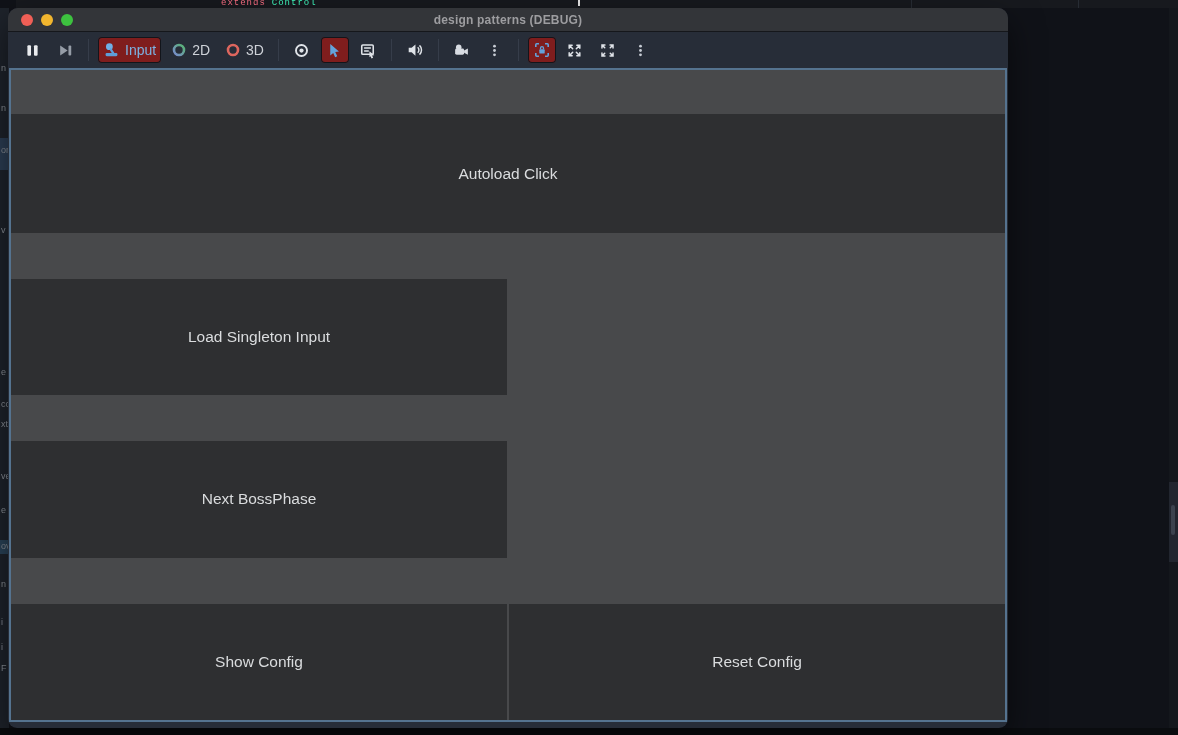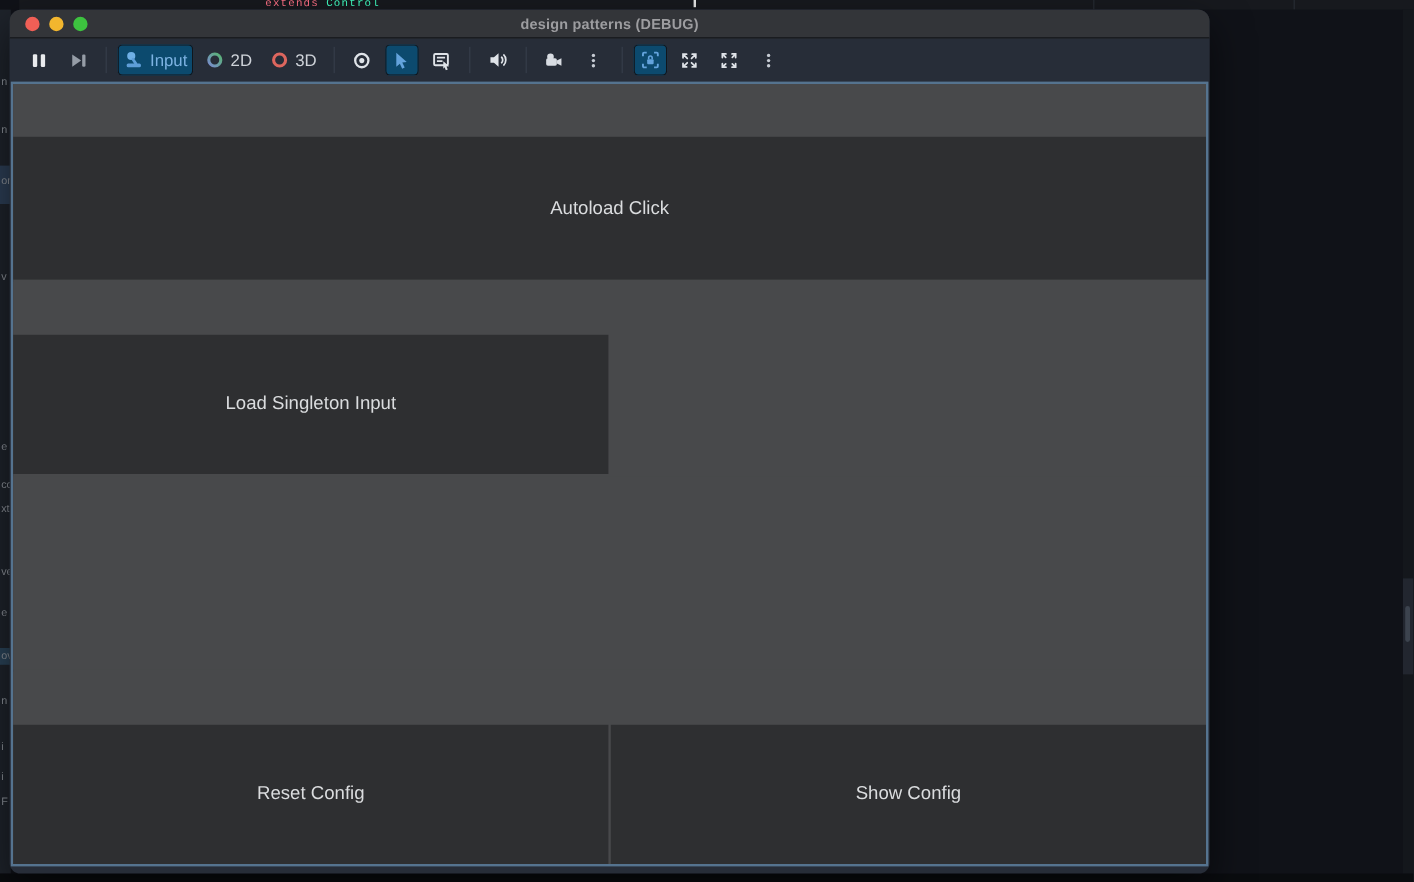--- a/index.html
+++ b/index.html
@@ -44,21 +44,21 @@
   .light.red    { background:var(--tl-red,#f05f56); }
   .light.yellow { background:var(--tl-yellow,#f2b62e); }
   .light.green  { background:var(--tl-green,#3dc23f); }
   .win-title { font-size:12px; font-weight:bold; color:#9d9da0; letter-spacing:.2px; }
 
   
   #toolbar { flex:none; height:36px; display:flex; align-items:center;
              padding:0 10px; gap:5px; background:var(--toolbar-bg,#272d38); }
   .tb-btn { height:26px; min-width:28px; padding:0 5px; border-radius:4px;
             display:flex; align-items:center; justify-content:center; gap:5px; }
-  .tb-btn.pressed { background:#0c4a6e; box-shadow:inset 0 0 0 1px #12151b; }
+  .tb-btn.pressed { background:#7f1d1d; box-shadow:inset 0 0 0 1px #12151b; }
   .tb-label { font-size:14px; color:#ced2d8; }
   .tb-btn.pressed .tb-label.accent { color:#7cb2e2; }
   .tb-sep { width:1px; height:22px; background:#363d4a; margin:0 4px; flex:none; }
   .tb-btn svg { display:block; }
 
   
   #viewport { flex:1; min-height:0; margin:0 1px 6px 1px;
               border:2px solid var(--viewport-border,#55738f);
               background:var(--game-bg,#2e2f31);
               display:flex; flex-direction:column; }
@@ -264,26 +264,29 @@
         </div>
       </div>
 
       <div class="btn-row">
         <div class="game-btn">
           <span>Load Singleton Input</span>
         </div>
       </div>
 
       <div class="btn-row">
+        <div class="game-btn">
+          <span>Next BossPhase</span>
+        </div>
       </div>
 
       <div class="btn-row">
         <div class="game-btn">
+          <span>Show Config</span>
+        </div>
+        <div class="game-btn">
           <span>Reset Config</span>
         </div>
-        <div class="game-btn">
-          <span>Show Config</span>
-        </div>
       </div>
 
     </div>
   </div>
 </div>
 
 </body></html>

